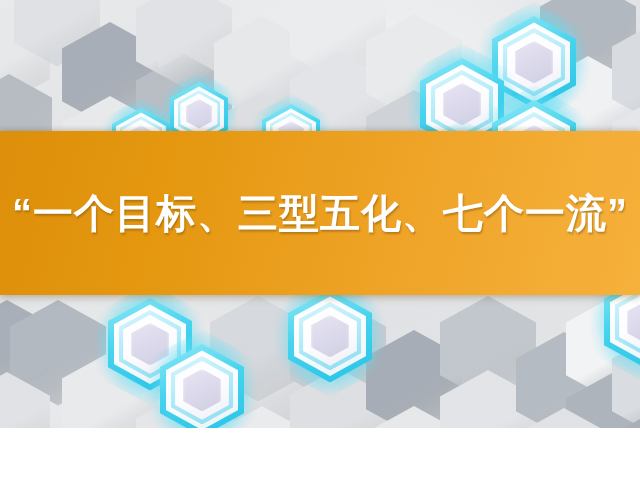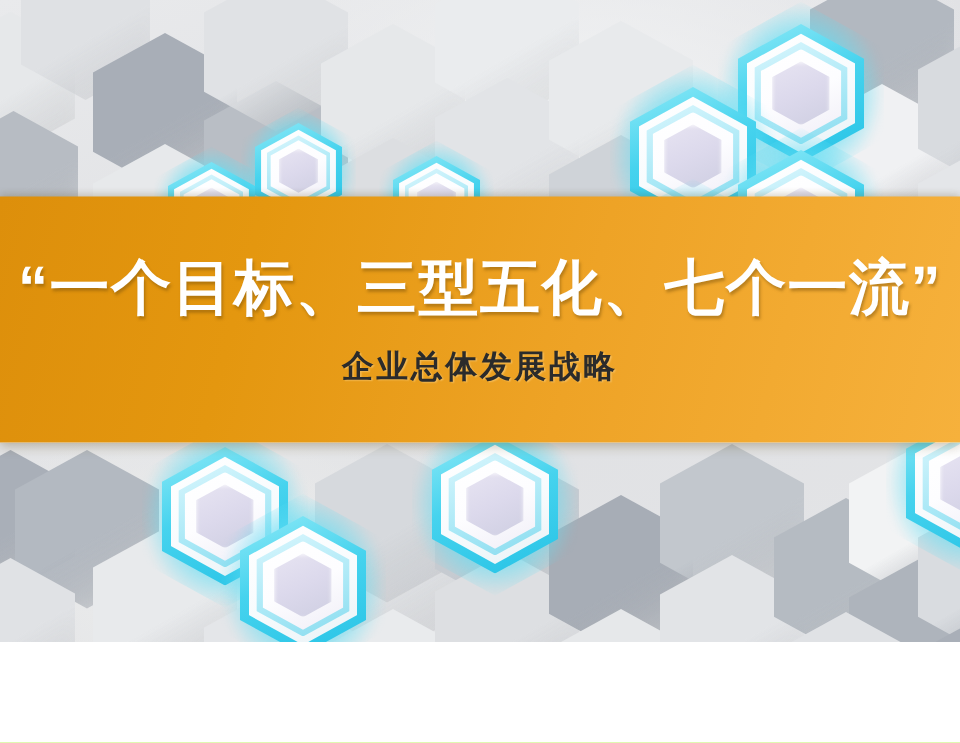--- a/index.html
+++ b/index.html
@@ -246,16 +246,15 @@
         <div class="ring r-cyan"></div>
         <div class="ring r-white1"></div>
         <div class="ring r-cyan2"></div>
         <div class="ring r-white2"></div>
         <div class="ring r-core"></div>
       </div>
     </div>
 
   <div class="banner" id="banner" style="top: 131px; height: 164px;">
     <div class="banner-title">“一个目标、三型五化、七个一流”</div>
-    <div class="banner-subtitle">企业总体发展战略</div>
   </div>
 
 </div>
 
 </body></html>

